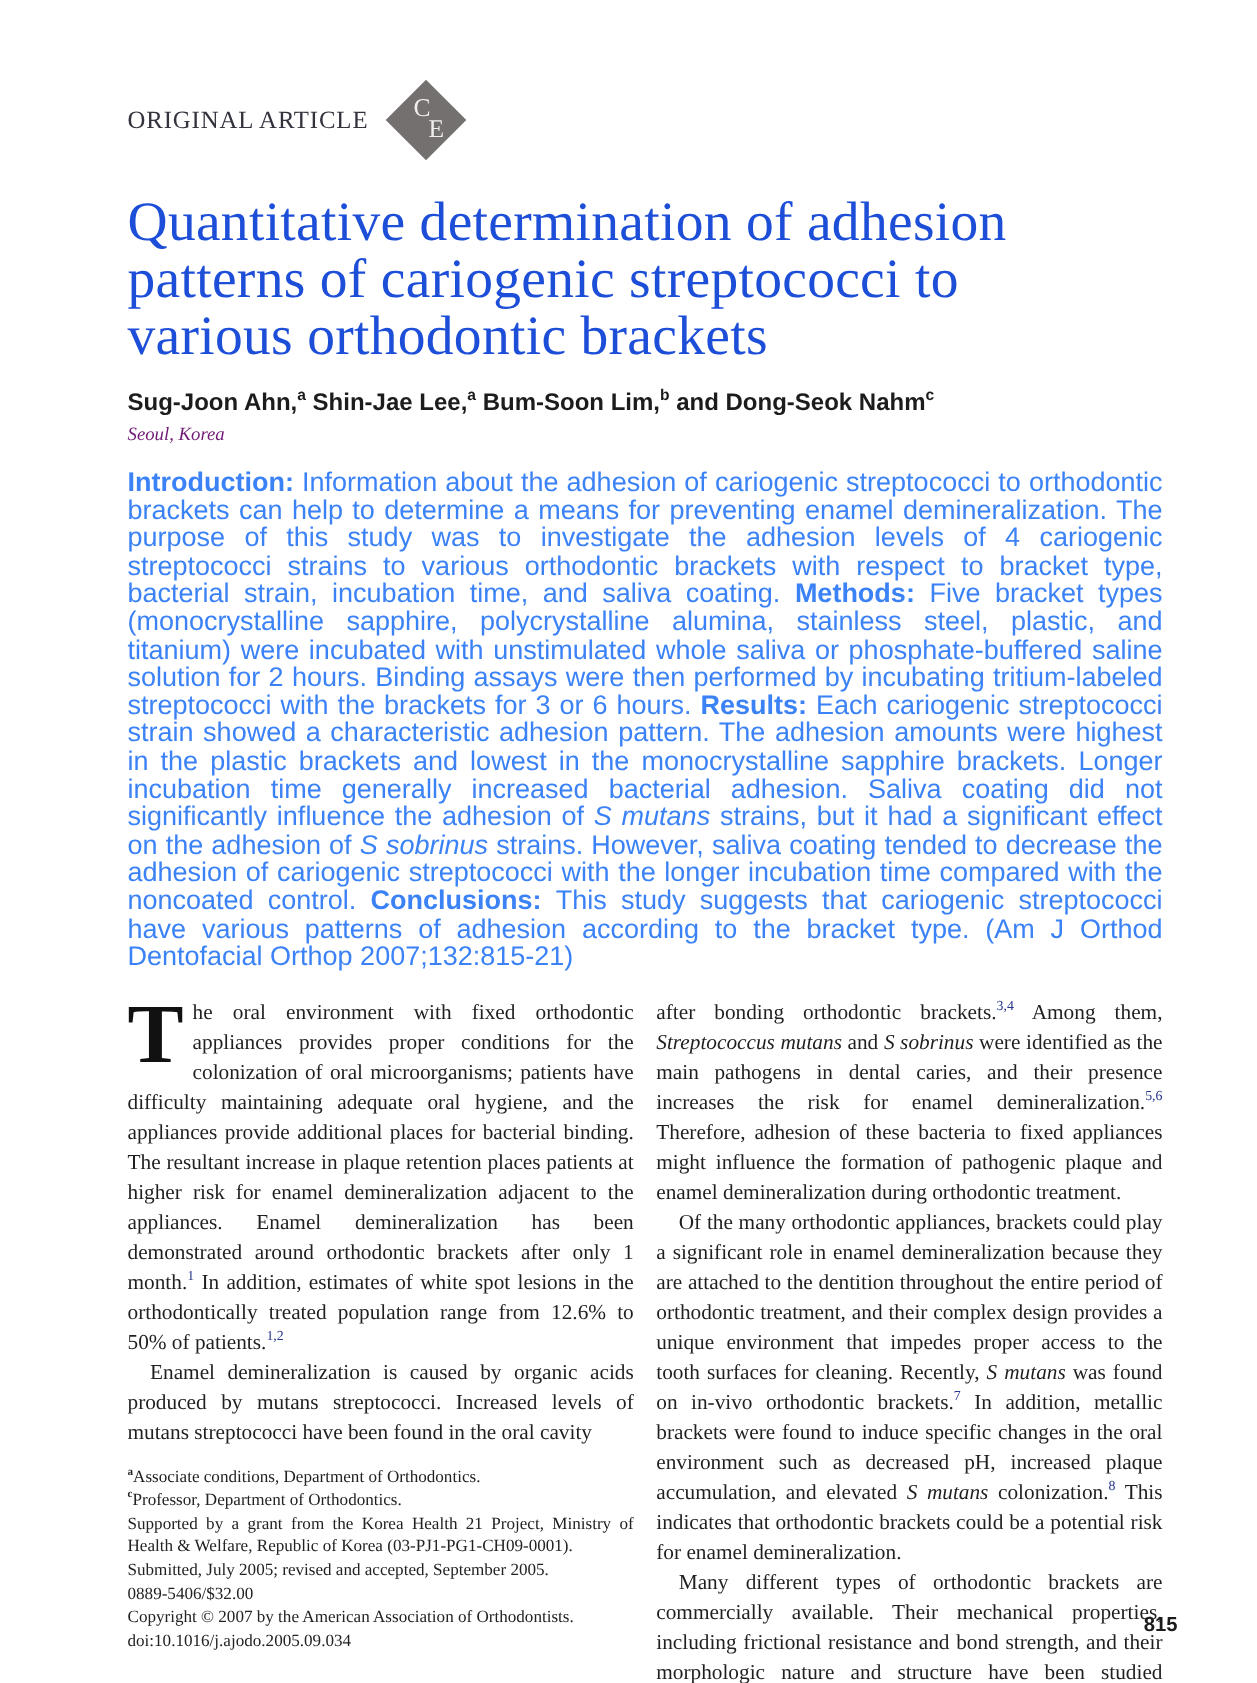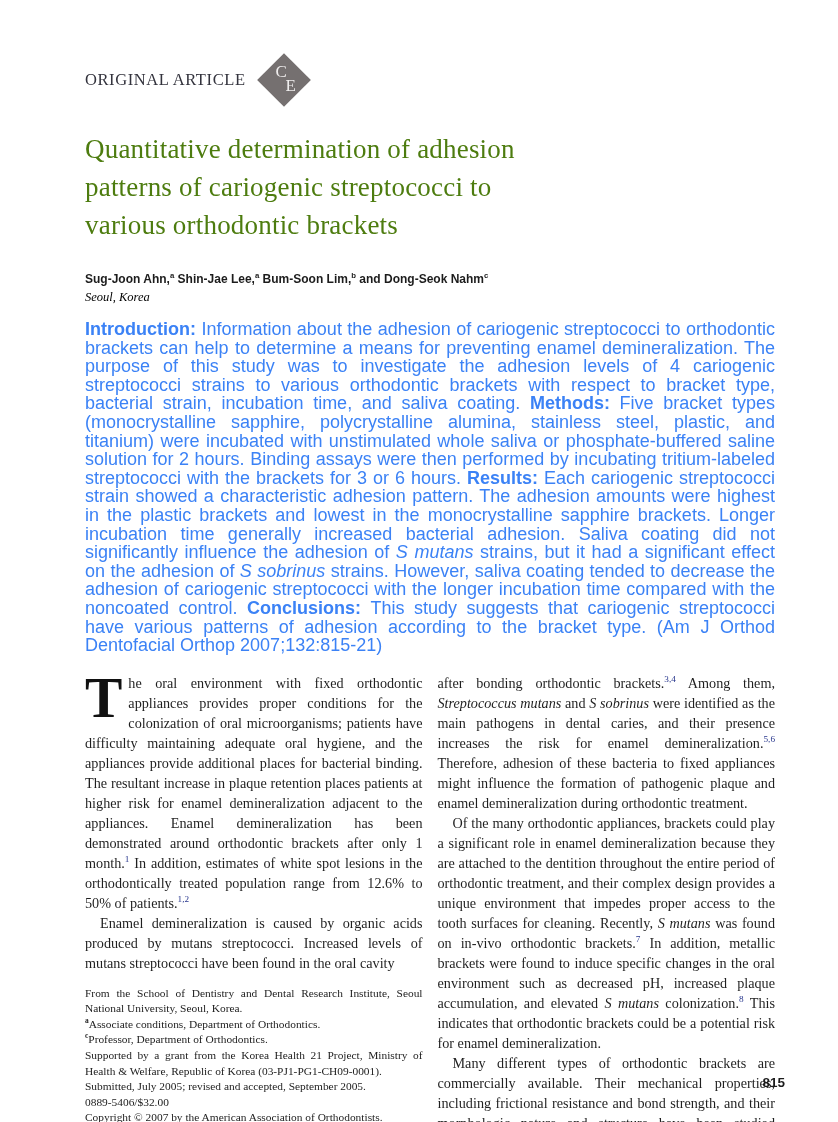--- a/index.html
+++ b/index.html
@@ -29,29 +29,29 @@
   .badge .bl {
     position: absolute; color: #f0eeee; font-size: 17px;
     font-family: "Liberation Serif", serif; z-index: 2;
   }
   .badge .bl-c { left: 22px; top: 12px; }
   .badge .bl-e { left: 32px; top: 26px; }
 
   
   .article-title {
     margin-top: 20px;
-    font-size: 27px; line-height: 38px; font-weight: 400;
-    color: #4d7c0f; white-space: pre-line; letter-spacing: 0.2px;
+    font-size: 37px; line-height: 38px; font-weight: 400;
+    color: #1d4ed8; white-space: pre-line; letter-spacing: 0.2px;
   }
   .authors {
-    margin-top: 28px;
+    margin-top: 16px;
     font-family: "Liberation Sans", sans-serif;
-    font-weight: bold; font-size: 12px; color: #1c1c1c;
+    font-weight: bold; font-size: 16px; color: #1c1c1c;
   }
-  .byline { margin-top: 4px; font-style: italic; font-size: 12.5px; color: #000000; }
+  .byline { margin-top: 4px; font-style: italic; font-size: 12.5px; color: #701a75; }
 
   
   .abstract {
     margin-top: 15px;
     font-family: "Liberation Sans", sans-serif;
     font-size: 18px; line-height: 18.6px;
     text-align: justify; color: #3b82f6;
   }
 
   
@@ -113,21 +113,20 @@
     <div class="byline">Seoul, Korea</div>
 
     <p class="abstract"><span class="b">Introduction: </span><span>Information about the adhesion of cariogenic streptococci to orthodontic brackets can help to determine a means for preventing enamel demineralization. The purpose of this study was to investigate the adhesion levels of 4 cariogenic streptococci strains to various orthodontic brackets with respect to bracket type, bacterial strain, incubation time, and saliva coating. </span><span class="b">Methods: </span><span>Five bracket types (monocrystalline sapphire, polycrystalline alumina, stainless steel, plastic, and titanium) were incubated with unstimulated whole saliva or phosphate-buffered saline solution for 2 hours. Binding assays were then performed by incubating tritium-labeled streptococci with the brackets for 3 or 6 hours. </span><span class="b">Results: </span><span>Each cariogenic streptococci strain showed a characteristic adhesion pattern. The adhesion amounts were highest in the plastic brackets and lowest in the monocrystalline sapphire brackets. Longer incubation time generally increased bacterial adhesion. Saliva coating did not significantly influence the adhesion of </span><span class="i">S mutans</span><span> strains, but it had a significant effect on the adhesion of </span><span class="i">S sobrinus</span><span> strains. However, saliva coating tended to decrease the adhesion of cariogenic streptococci with the longer incubation time compared with the noncoated control. </span><span class="b">Conclusions: </span><span>This study suggests that cariogenic streptococci have various patterns of adhesion according to the bracket type. (Am J Orthod Dentofacial Orthop 2007;132:815-21)</span></p>
 
     <div class="columns">
       <div class="col">
         <p><span class="dropcap">T</span><span><span>he oral environment with fixed orthodontic appliances provides proper conditions for the colonization of oral microorganisms; patients have difficulty maintaining adequate oral hygiene, and the appliances provide additional places for bacterial binding. The resultant increase in plaque retention places patients at higher risk for enamel demineralization adjacent to the appliances. Enamel demineralization has been demonstrated around orthodontic brackets after only 1 month.</span><sup class="ref">1</sup><span> In addition, estimates of white spot lesions in the orthodontically treated population range from 12.6% to 50% of patients.</span><sup class="ref">1,2</sup></span></p>
         <p class="indent"><span>Enamel demineralization is caused by organic acids produced by mutans streptococci. Increased levels of mutans streptococci have been found in the oral cavity</span></p>
 
         <div class="footnotes">
-          <p><span>From the School of Dentistry and Dental Research Institute, Seoul National University, Seoul, Korea.</span></p>
           <p><sup>a</sup><span>Associate conditions, Department of Orthodontics.</span></p>
           <p><sup>c</sup><span>Professor, Department of Orthodontics.</span></p>
           <p><span>Supported by a grant from the Korea Health 21 Project, Ministry of Health &amp; Welfare, Republic of Korea (03-PJ1-PG1-CH09-0001).</span></p>
           <p><span>Submitted, July 2005; revised and accepted, September 2005.</span></p>
           <p><span>0889-5406/$32.00</span></p>
           <p><span>Copyright © 2007 by the American Association of Orthodontists.</span></p>
           <p><span>doi:10.1016/j.ajodo.2005.09.034</span></p>
         </div>
       </div>
 

